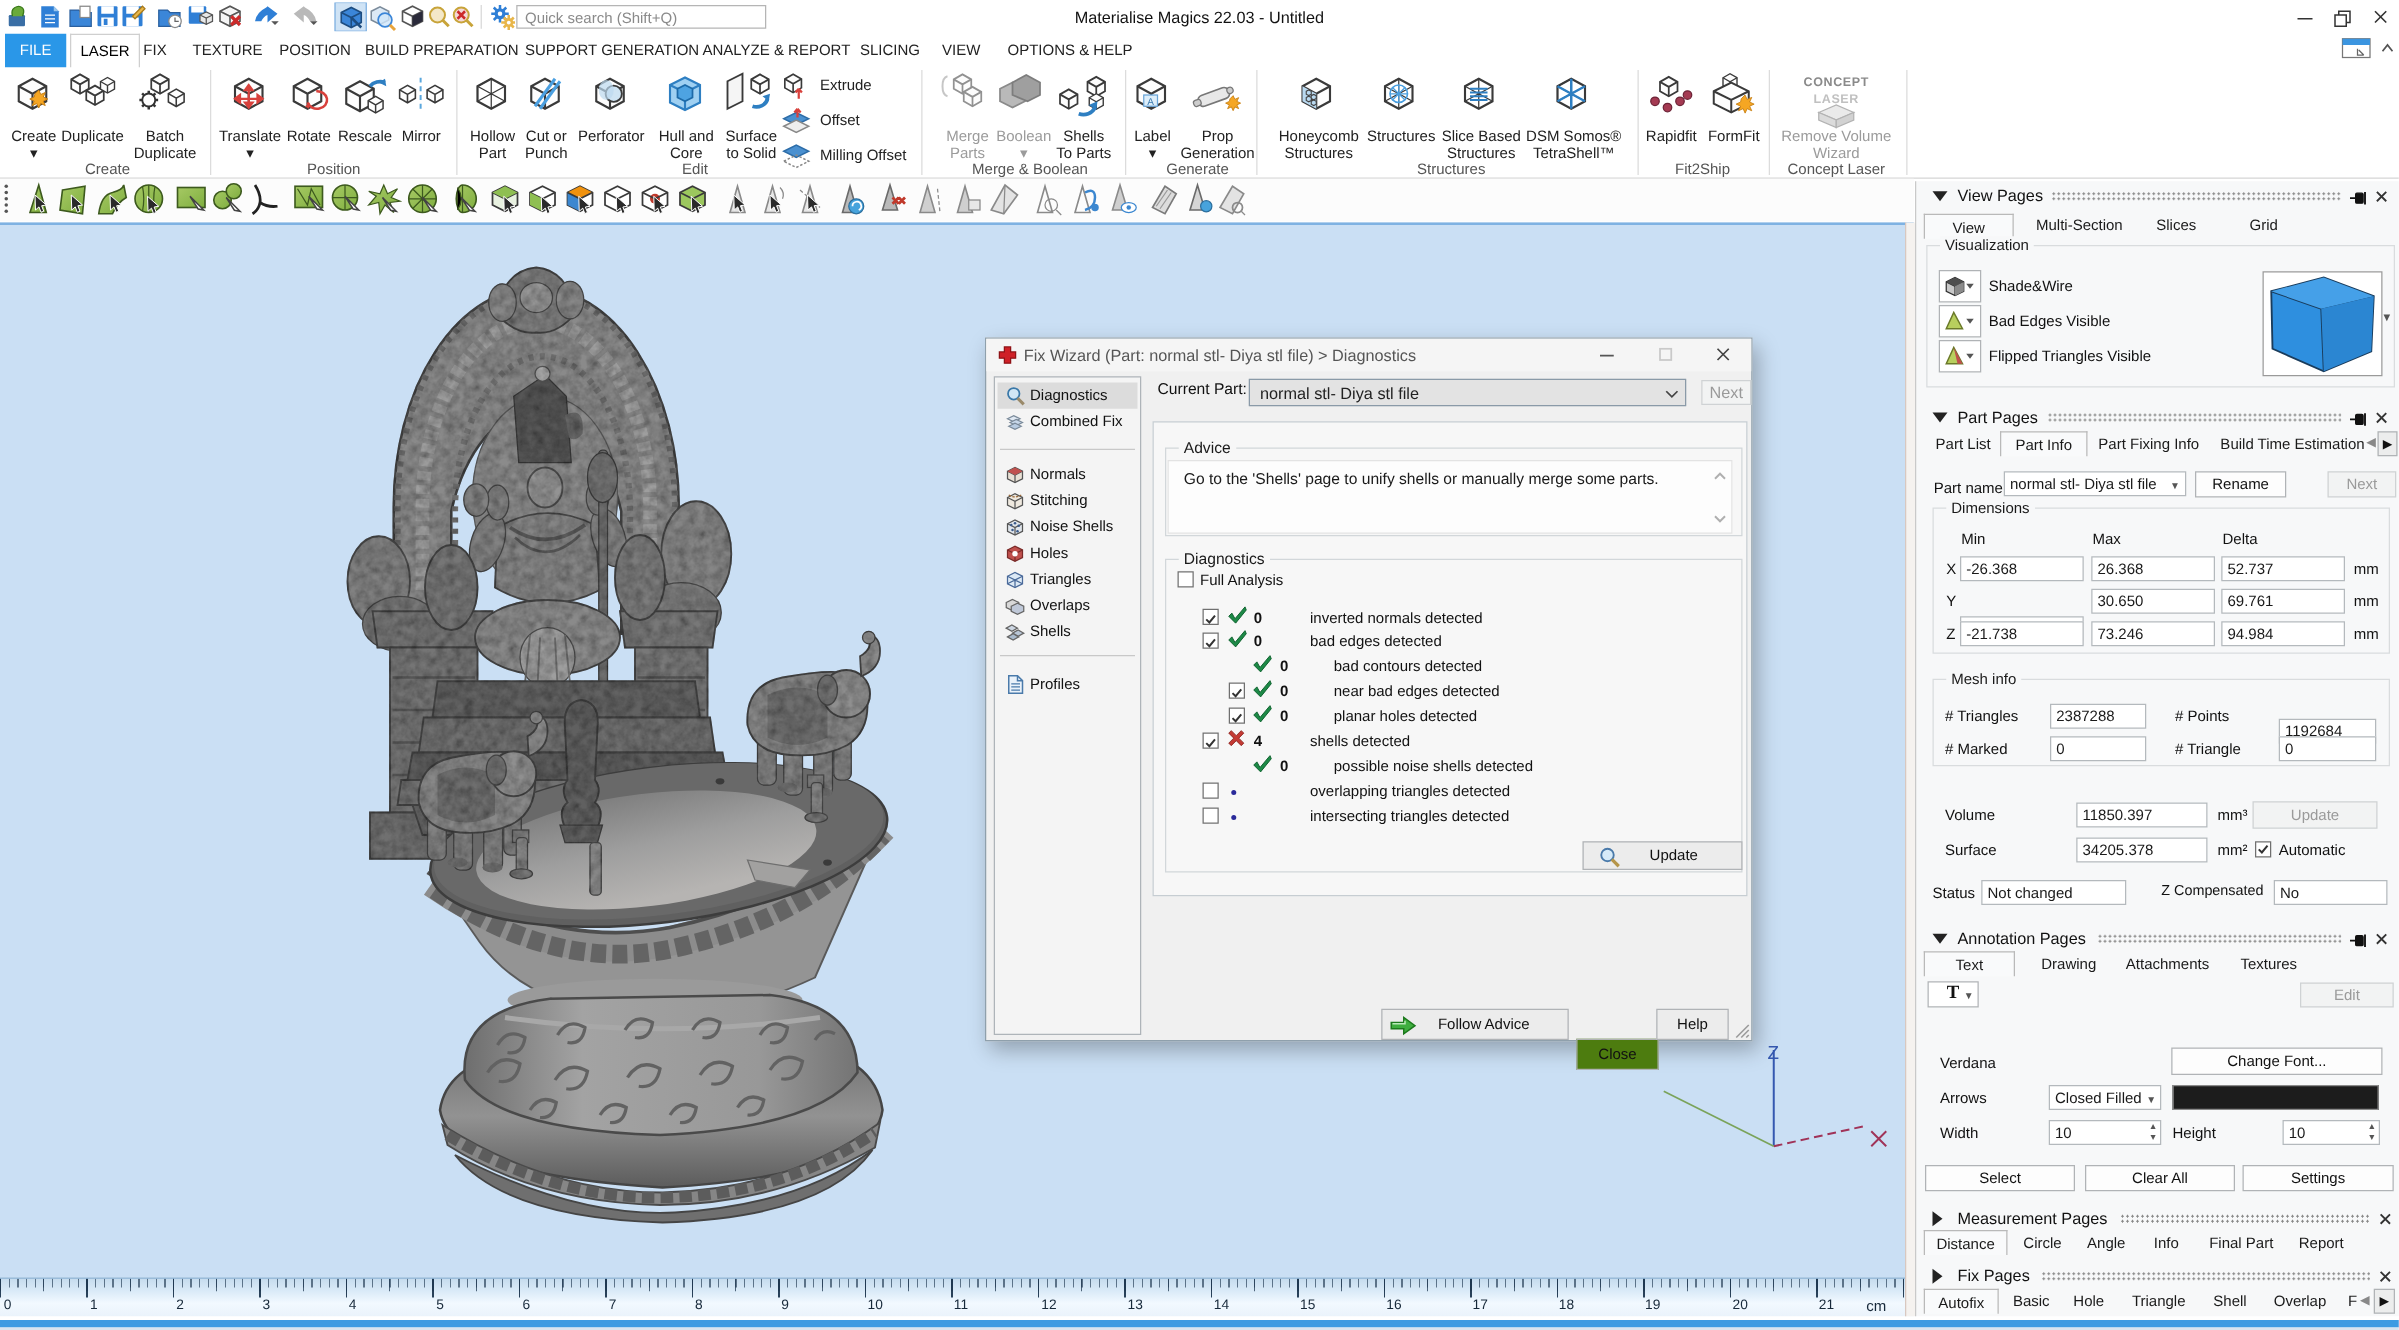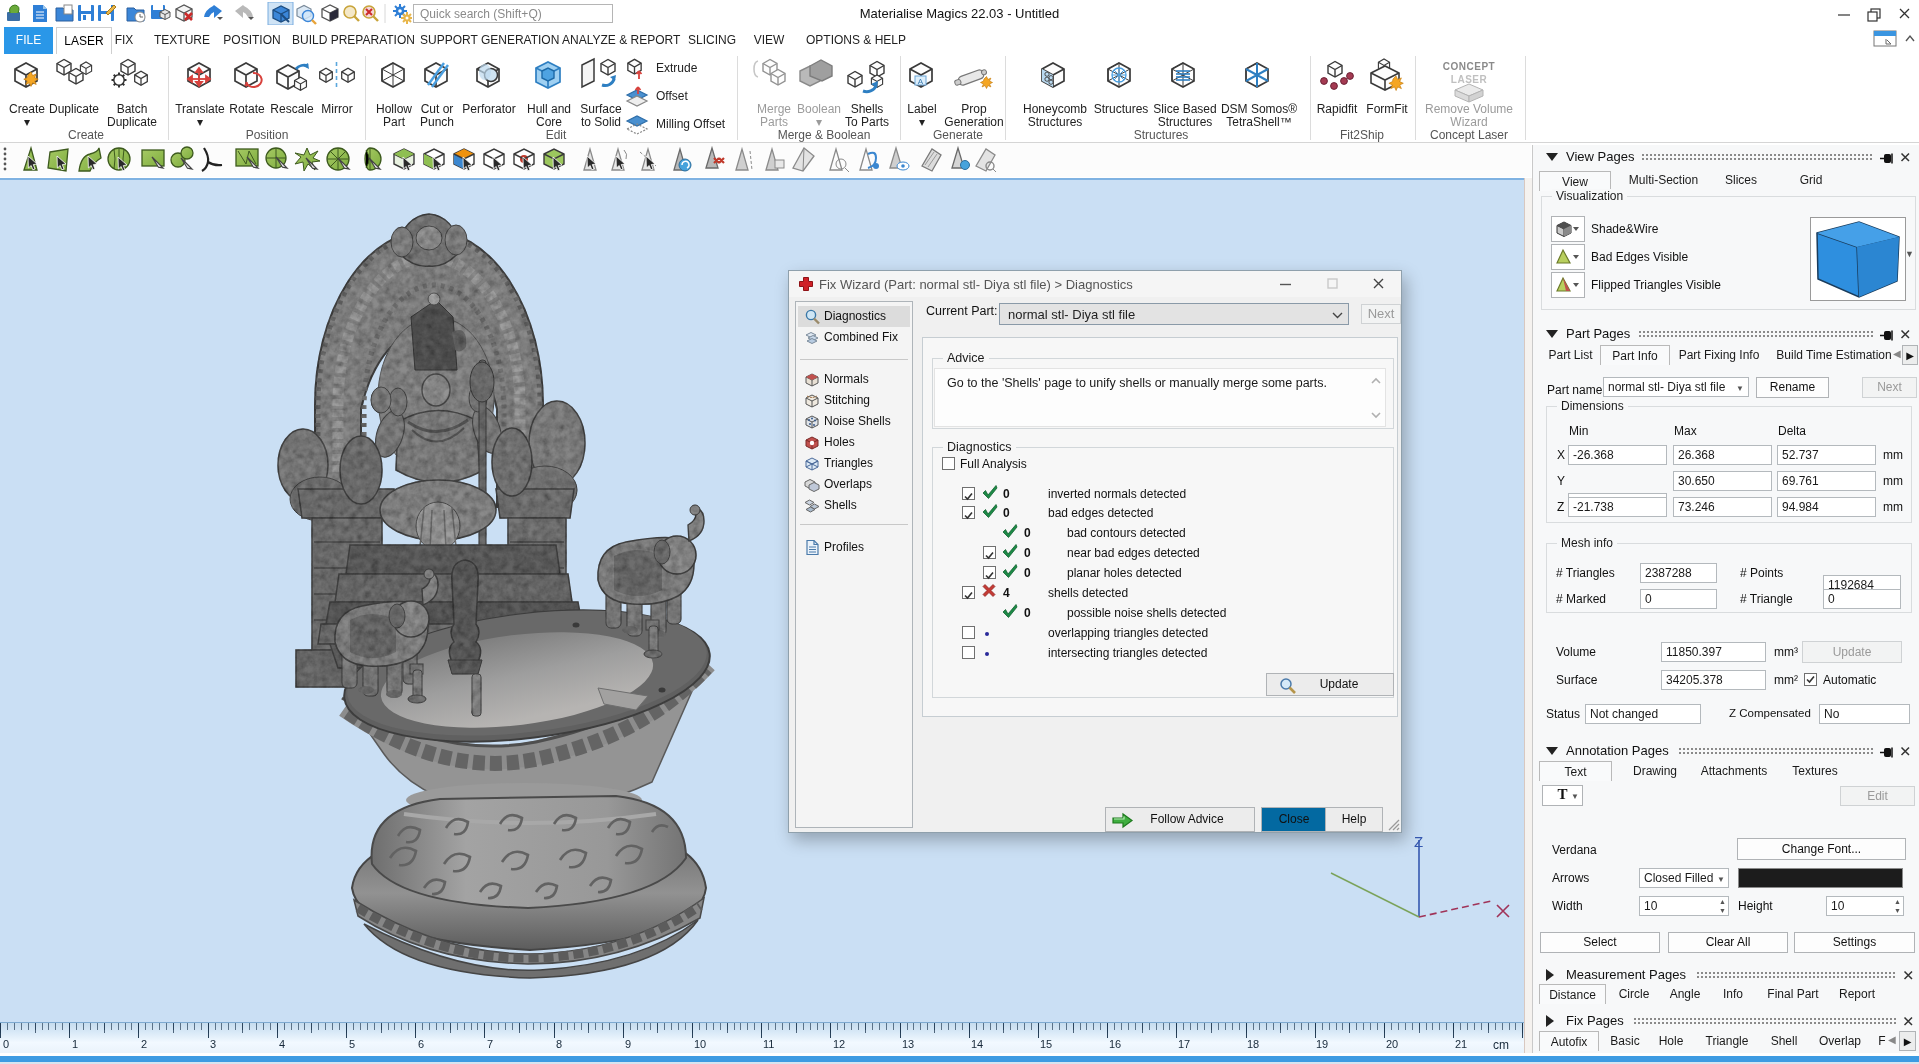--- a/index.html
+++ b/index.html
@@ -1247,21 +1247,21 @@
     <span style="margin-left:18px;">Update</span>
   </div>
 
   <div class="btn" style="left:316px;top:536px;width:150px;height:25px;line-height:23px;background:#ececec;">
     <svg class="abs" style="left:5px;top:4px" width="24" height="17">
         <path d="M2 6 h10 v-4 l9 6.5 l-9 6.5 v-4 h-10 Z" fill="#3fae3f" stroke="#1d7a1d" stroke-width="1.2"></path>
         <path d="M3 7 h10 v-2.5" fill="none" stroke="#b9e8b9" stroke-width="1.2"></path>
       </svg>
     <span style="margin-left:14px;">Follow Advice</span>
   </div>
-  <div class="btn" style="left:472px;top:536px;width:66px;height:25px;line-height:23px;background:#0369a1;">Close</div>
+  <div class="btn" style="left:472px;top:560px;width:66px;height:25px;line-height:23px;background:#4d7c0f;">Close</div>
   <div class="btn" style="left:536px;top:536px;width:58px;height:25px;line-height:23px;background:#ececec;">Help</div>
   <svg class="abs" style="right:1px;bottom:1px" width="13" height="13">
       <g stroke="#9a9a9a" stroke-width="1.3">
         <line x1="12" y1="2" x2="2" y2="12"></line>
         <line x1="12" y1="6" x2="6" y2="12"></line>
         <line x1="12" y1="10" x2="10" y2="12"></line>
       </g>
     </svg>
 </div>
 

